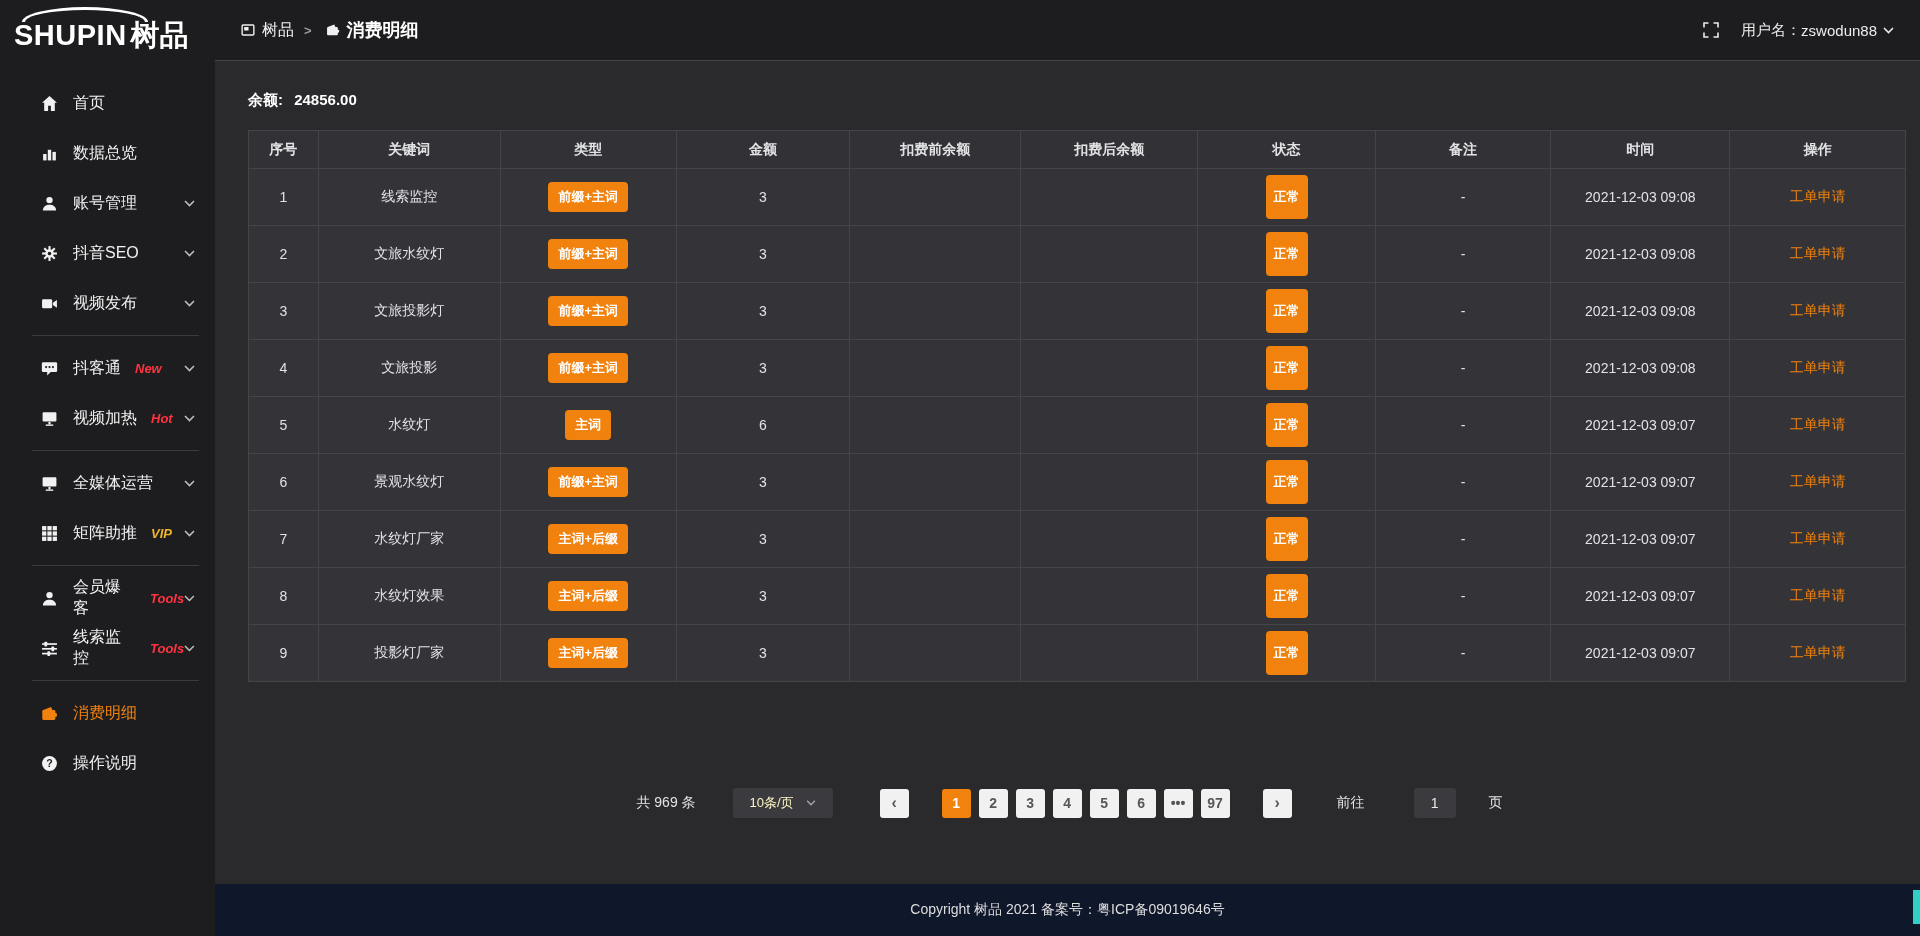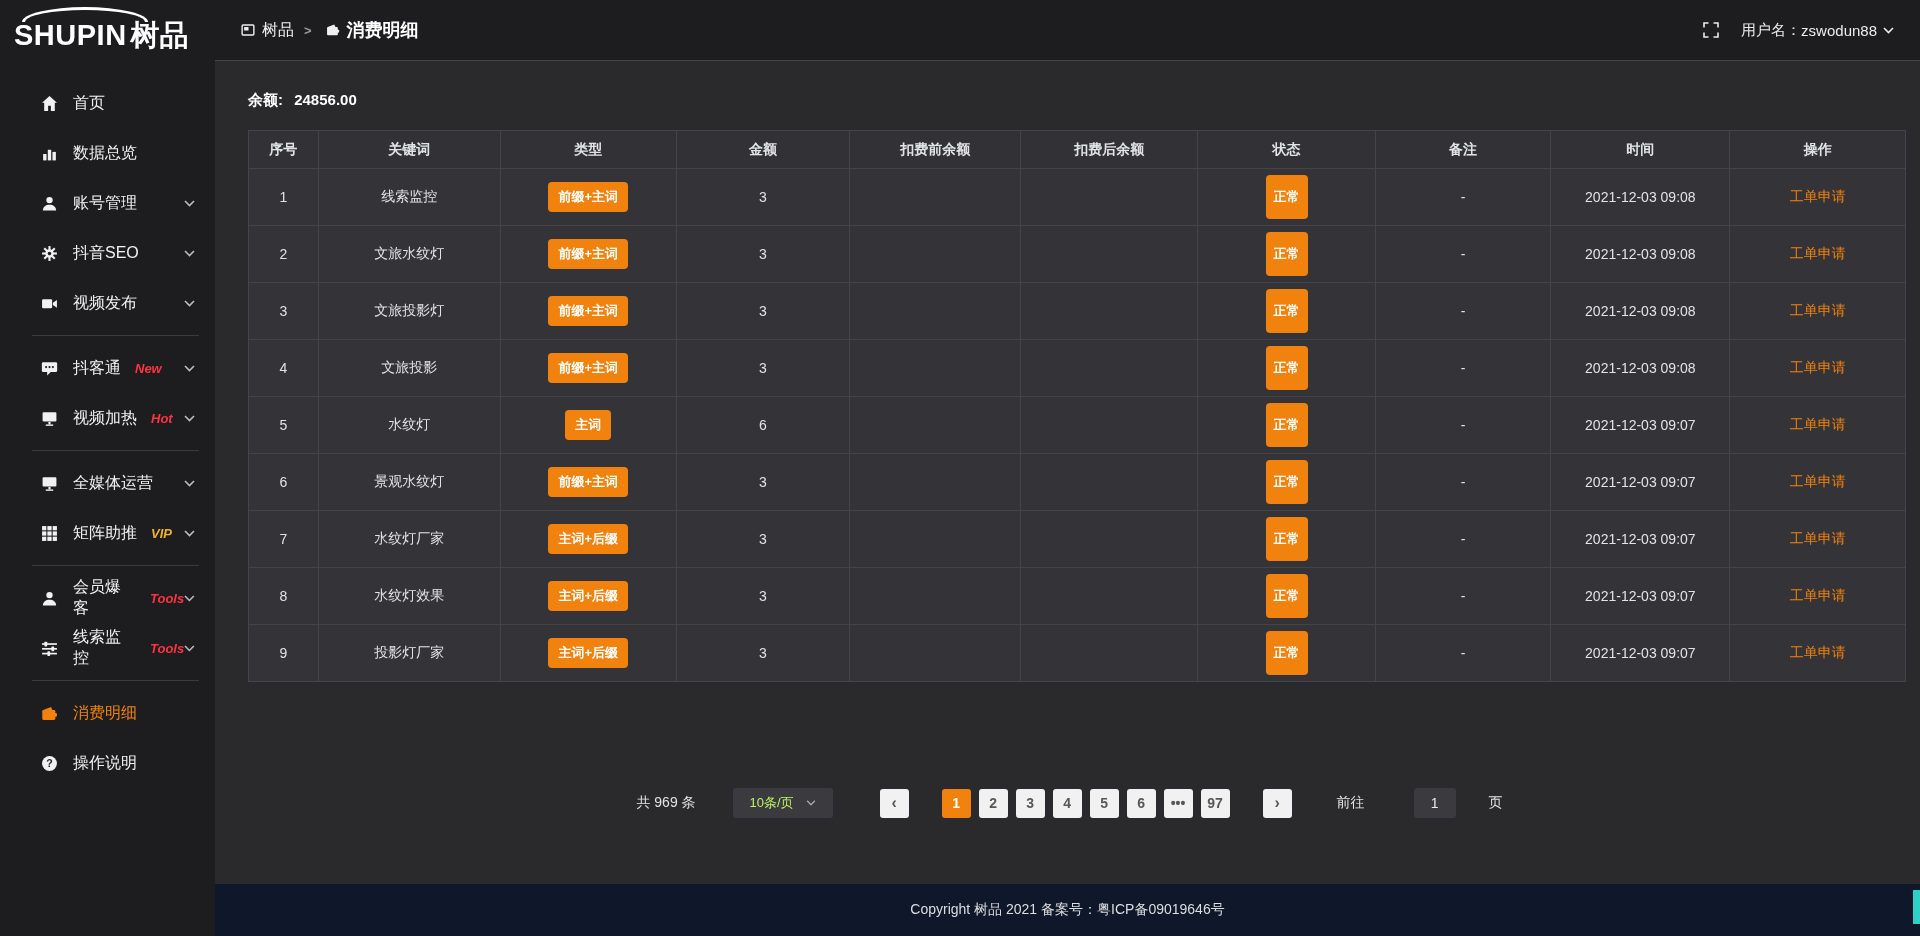--- a/index.html
+++ b/index.html
@@ -54,21 +54,21 @@
   .action-link { color:#f2820e; cursor:pointer; }
   .blur-box { width:48px; height:16px; margin:0 auto; border-radius:1px; filter:blur(2px); opacity:.85;
     background-image:
       repeating-linear-gradient(90deg,#77777c 0 10px,#95959a 10px 20px,#84848a 20px 30px),
       repeating-linear-gradient(0deg,rgba(255,255,255,.20) 0 8px,rgba(0,0,0,.12) 8px 16px); }
   
   .pagination { display:flex; align-items:center; justify-content:center; margin-top:106px;
     font-size:14px; color:#e3e3e3;gap:25px; }
   .pg-total { margin-right:12px; }
   .pg-select { width:100px; height:30px; background:#3a3a3f; border-radius:3px; display:flex;
-    align-items:center; justify-content:center; gap:12px; font-size:13px; color:#bef264;
+    align-items:center; justify-content:center; gap:12px; font-size:13px; color:#fef9c3;
     margin-right:18px; cursor:pointer; }
   .pg-select .sel-chev { width:10px; height:6px; display:inline-flex; color:#a8a8a8; }
   .pg-select .sel-chev svg { width:100%; height:100%; }
   .pg-btn { min-width:29px; height:29px; padding:0 5px; background:#f1f1f1; border-radius:3px;
     display:flex; align-items:center; justify-content:center; color:#575757; font-weight:bold;
     font-size:14px; cursor:pointer; margin:0 4px; border:none; }
   .pg-btn.arrow { font-size:16px; }
   .pg-btn.active { background:#f2820e; color:#fff; }
   .pg-goto-label { margin:0 16px 0 16px; }
   .pg-goto-input { width:42px; height:30px; background:#3a3a3f; border:none; border-radius:3px;

